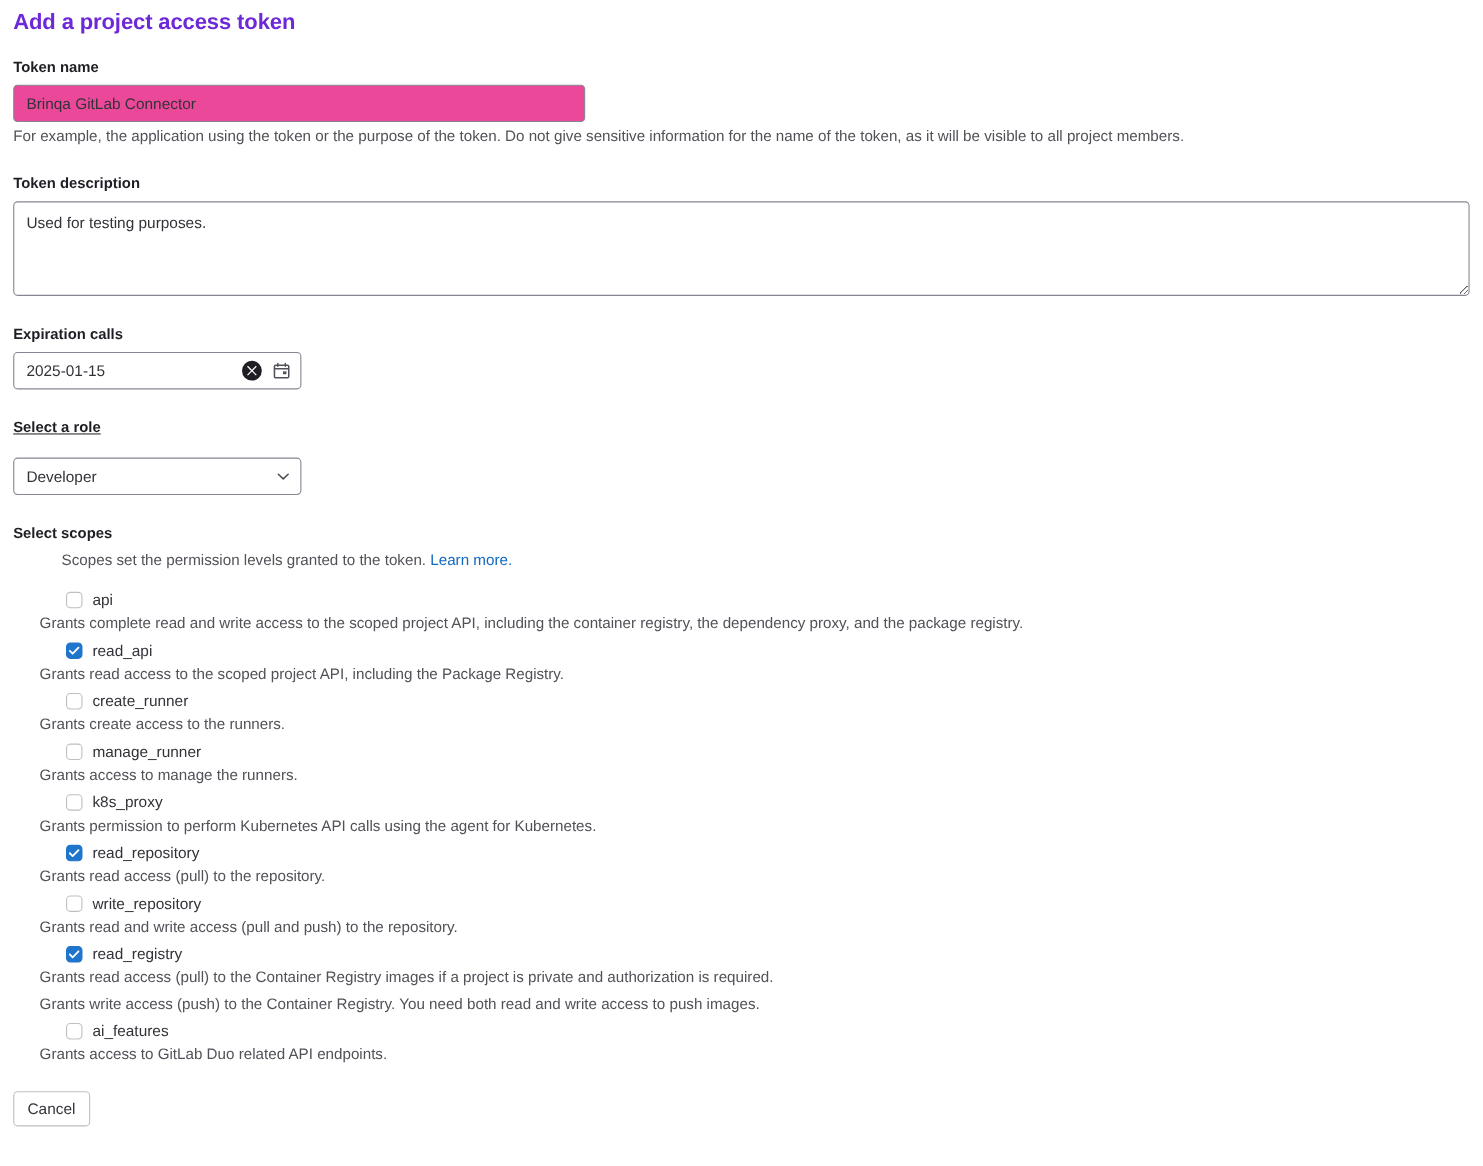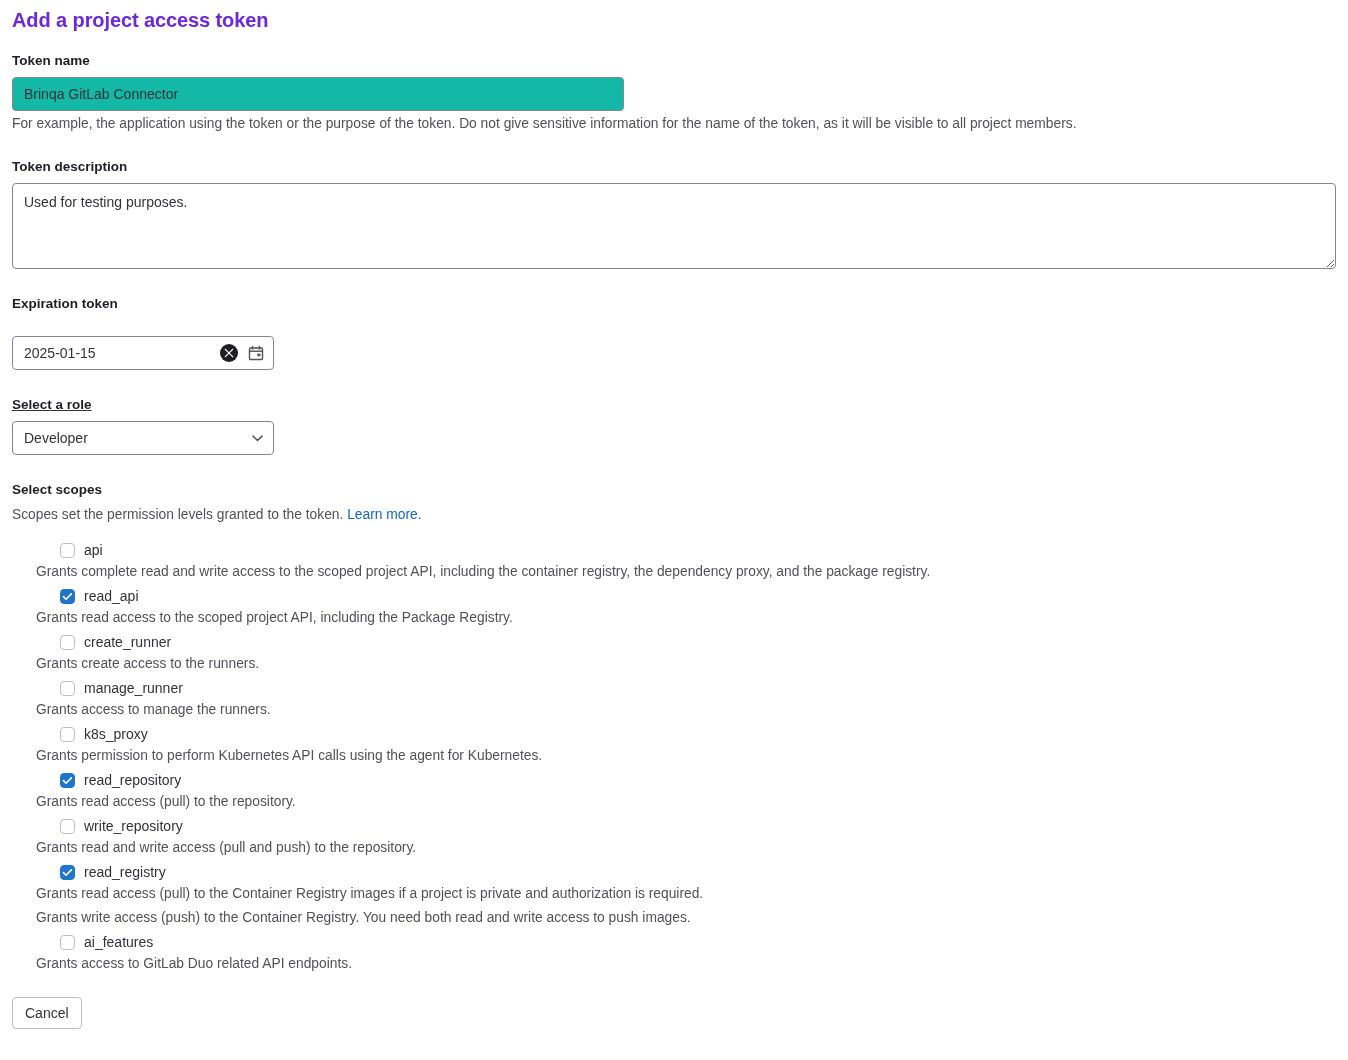--- a/index.html
+++ b/index.html
@@ -46,27 +46,27 @@
   .block-gap-name   { margin-top: 20px; }
   .block-gap-desc   { margin-top: 24px; }
   .block-gap-exp    { margin-top: 26px; }
   .block-gap-role   { margin-top: 26px; text-decoration: underline; }
   .block-gap-scopes { margin-top: 26px; }
 
   
   .text-input {
     display: block;
     margin-top: 7px;
-    width: 612px;
+    width: 520px;
     height: 34px;
     padding: 0 11px;
     font-family: "Liberation Sans", sans-serif;
     font-size: 14px;
     color: #333238;
-    background: #14b8a6;
+    background: #ec4899;
     border: 1px solid #868692;
     border-radius: 4px;
     outline: none;
   }
   .help-text {
     margin-top: 3px;
     font-size: 13.8px;
     line-height: 20px;
     color: #535158;
   }
@@ -83,21 +83,21 @@
     color: #333238;
     background: #ffffff;
     border: 1px solid #868692;
     border-radius: 4px;
     outline: none;
     resize: vertical;
   }
 
   
   .date-field {
-    margin-top: 23px;
+    margin-top: 7px;
     width: 262px;
     height: 34px;
     display: flex;
     align-items: center;
     background: #ffffff;
     border: 1px solid #868692;
     border-radius: 4px;
     padding: 0 8px 0 11px;
   }
   .date-value {
@@ -125,21 +125,21 @@
     display: flex;
     align-items: center;
     justify-content: center;
     cursor: pointer;
     flex: 0 0 auto;
   }
 
   
   .select-wrap {
     position: relative;
-    margin-top: 7px;
+    margin-top: 18px;
     width: 262px;
     height: 34px;
   }
   .select-field {
     width: 100%;
     height: 100%;
     padding: 0 30px 0 11px;
     font-family: "Liberation Sans", sans-serif;
     font-size: 14px;
     color: #333238;
@@ -159,20 +159,21 @@
     pointer-events: none;
     display: block;
   }
 
   
   .scopes-help {
     margin-top: 6px;
     font-size: 13.8px;
     line-height: 20px;
     color: #535158;
+    margin-left: 44px;
   }
   .learn-more {
     color: #1068bf;
     text-decoration: none;
     cursor: pointer;
   }
   .scopes-list {
     margin-top: 14px;
   }
   .scope-row {
@@ -258,21 +259,21 @@
     <input class="text-input" type="text" value="Brinqa GitLab Connector" style="">
     <div class="help-text">For example, the application using the token or the purpose of the token. Do not give sensitive information for the name of the token, as it will be visible to all project members.</div>
   </div>
 
   <div class="block-gap-desc">
     <label class="field-label">Token description</label>
     <textarea class="textarea-field" style="">Used for testing purposes.</textarea>
   </div>
 
   <div class="block-gap-exp">
-    <label class="field-label">Expiration token</label>
+    <label class="field-label">Expiration calls</label>
     <div class="date-field">
       <span class="date-value">2025-01-15</span>
       <span class="date-clear">
         <svg width="10" height="10" viewBox="0 0 10 10" aria-hidden="true">
           <path d="M1.4 0.6 L5 4.2 L8.6 0.6 L9.4 1.4 L5.8 5 L9.4 8.6 L8.6 9.4 L5 5.8 L1.4 9.4 L0.6 8.6 L4.2 5 L0.6 1.4 Z" fill="#ffffff"></path>
         </svg>
       </span>
       <span class="date-cal">
         <svg width="16" height="16" viewBox="0 0 16 16" aria-hidden="true">
           <rect x="1.5" y="3" width="13" height="11.5" rx="1.2" fill="none" stroke="#535158" stroke-width="1.4"></rect>

